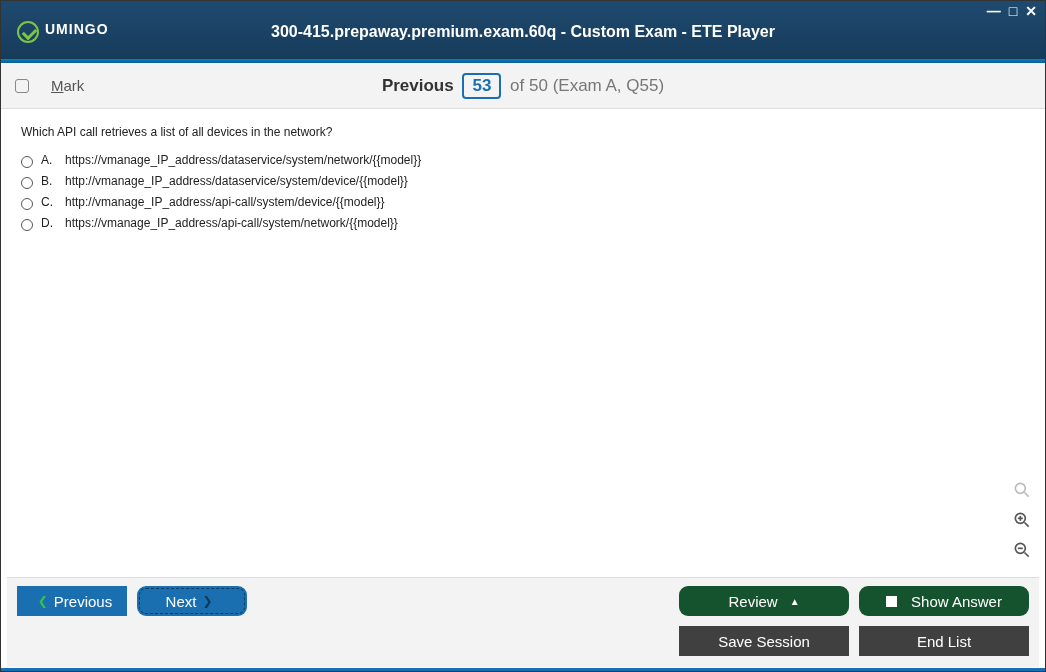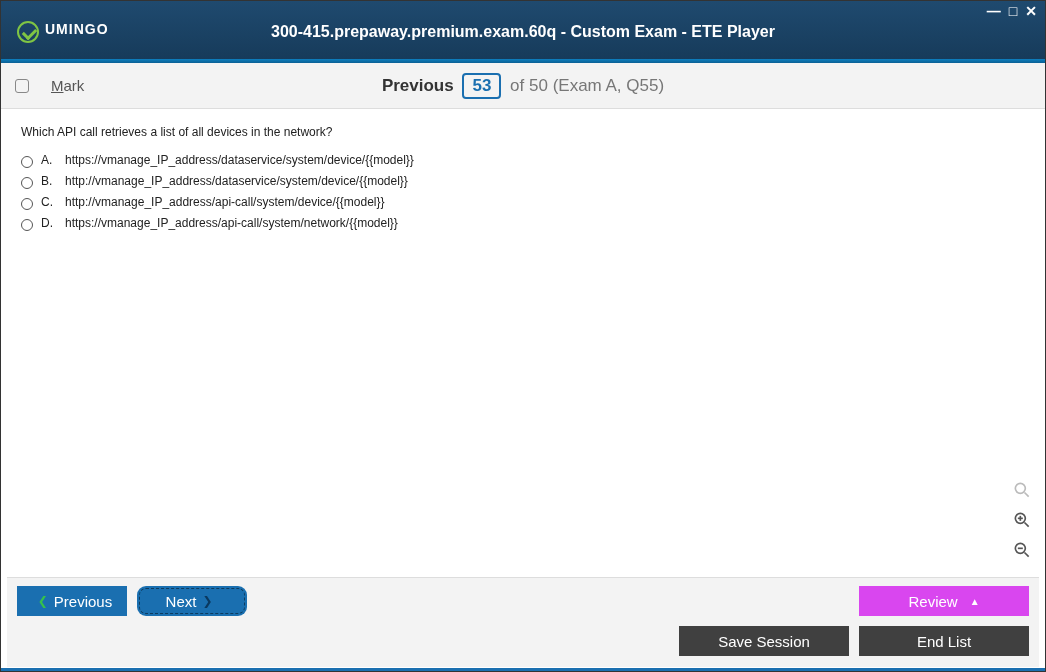--- a/index.html
+++ b/index.html
@@ -92,21 +92,21 @@
   .footer-row { display:flex; gap:10px; align-items:center; }
   .footer-row + .footer-row { margin-top:10px; justify-content:flex-end; }
   .spacer { flex:1; }
   .btn {
     height:30px; display:inline-flex; align-items:center; justify-content:center;
     color:#fff; font-size:15px; padding: 0 14px; min-width:110px;
     position:relative; border:none;
   }
   .btn-blue { background:#1a6fb0; }
   .btn-blue.dashed { outline:1px dashed #0d3b5e; outline-offset:-3px;border-radius:9px; }
-  .btn-orange { background:#d946ef; min-width:170px; }
+  .btn-orange { background:#14532d; min-width:170px;border-radius:9px; }
   .btn-dark { background:#404040; min-width:170px; }
   .chev { font-size:12px; margin:0 6px; }
   .chev-left { color:#36c24a; }
   .chev-right-blue { color:#0a3960; }
   .tri-up { font-size:10px; margin-left:12px; }
   .sq { width:11px; height:11px; background:#fff; display:inline-block; margin-right:14px; }
   .bottom-edge { position:absolute; left:0; right:0; bottom:0; height:3px; background:#1a6fb0; }
 </style>
 </head>
 <body>
@@ -136,21 +136,21 @@
     <span>of 50 (Exam A, Q55)</span>
   </div>
 </div>
 
 <div class="content">
   <div class="qtext">Which API call retrieves a list of all devices in the network?</div>
 
   <div class="opt-row">
     <span class="radio"></span>
     <span class="opt-label">A.</span>
-    <span>https://vmanage_IP_address/dataservice/system/device/{{model}}</span>
+    <span>https://vmanage_IP_address/dataservice/system/network/{{model}}</span>
   </div>
   <div class="opt-row">
     <span class="radio"></span>
     <span class="opt-label">B.</span>
     <span>http://vmanage_IP_address/dataservice/system/device/{{model}}</span>
   </div>
   <div class="opt-row">
     <span class="radio"></span>
     <span class="opt-label">C.</span>
     <span>http://vmanage_IP_address/api-call/system/device/{{model}}</span>
@@ -194,20 +194,24 @@
     </button>
     <button class="btn btn-blue dashed">
       <span>Next</span>
       <span class="chev chev-right-blue">❯</span>
     </button>
     <div class="spacer"></div>
     <button class="btn btn-orange">
       <span>Review</span>
       <span class="tri-up">▲</span>
     </button>
+    <button class="btn btn-orange">
+      <span class="sq"></span>
+      <span>Show Answer</span>
+    </button>
   </div>
   <div class="footer-row">
     <button class="btn btn-dark">
       <span>Save Session</span>
     </button>
     <button class="btn btn-dark">
       <span>End List</span>
     </button>
   </div>
 </div>

